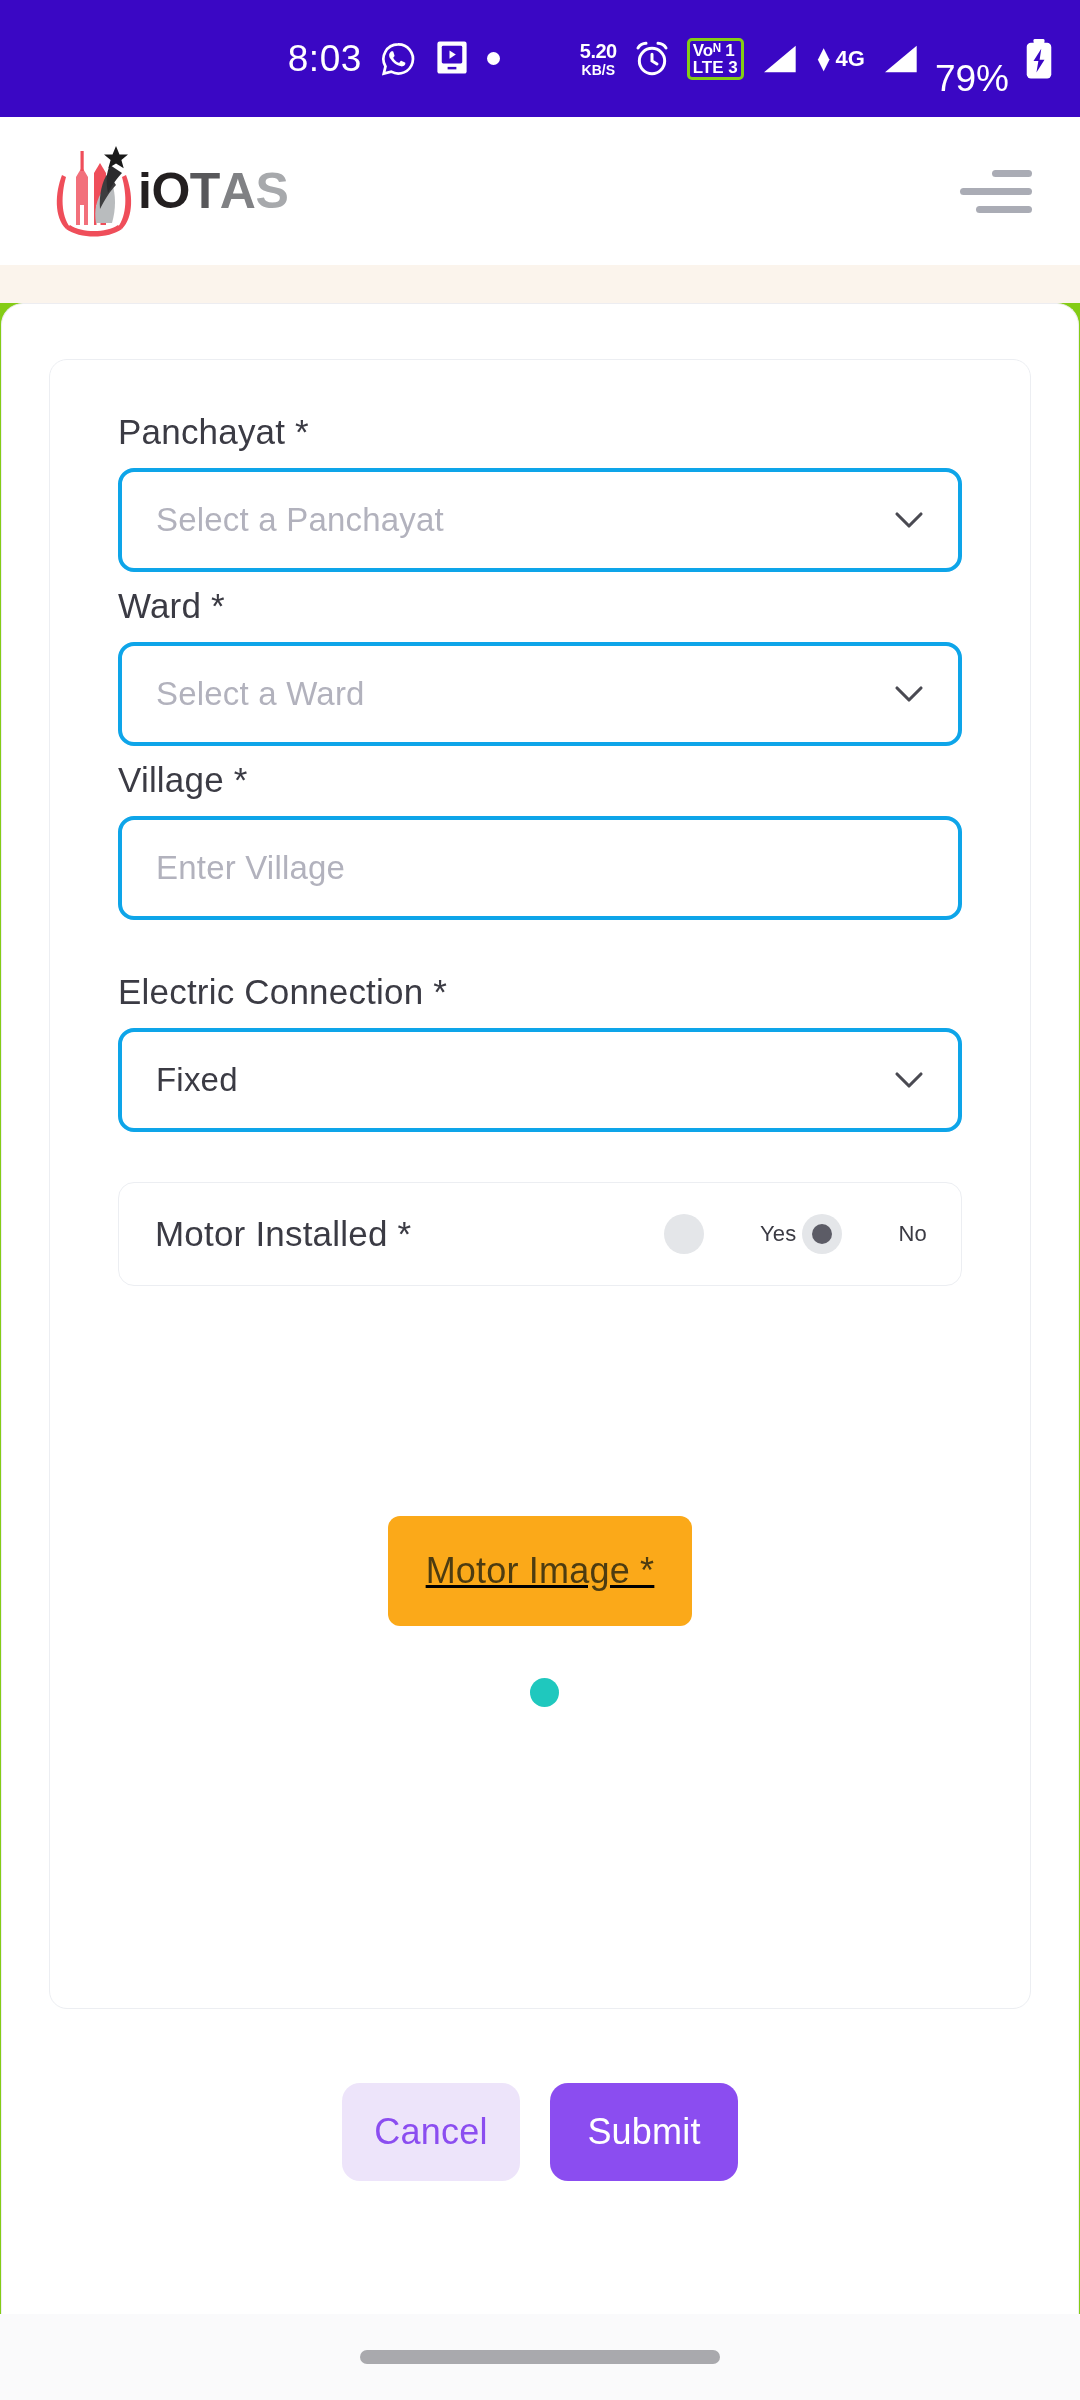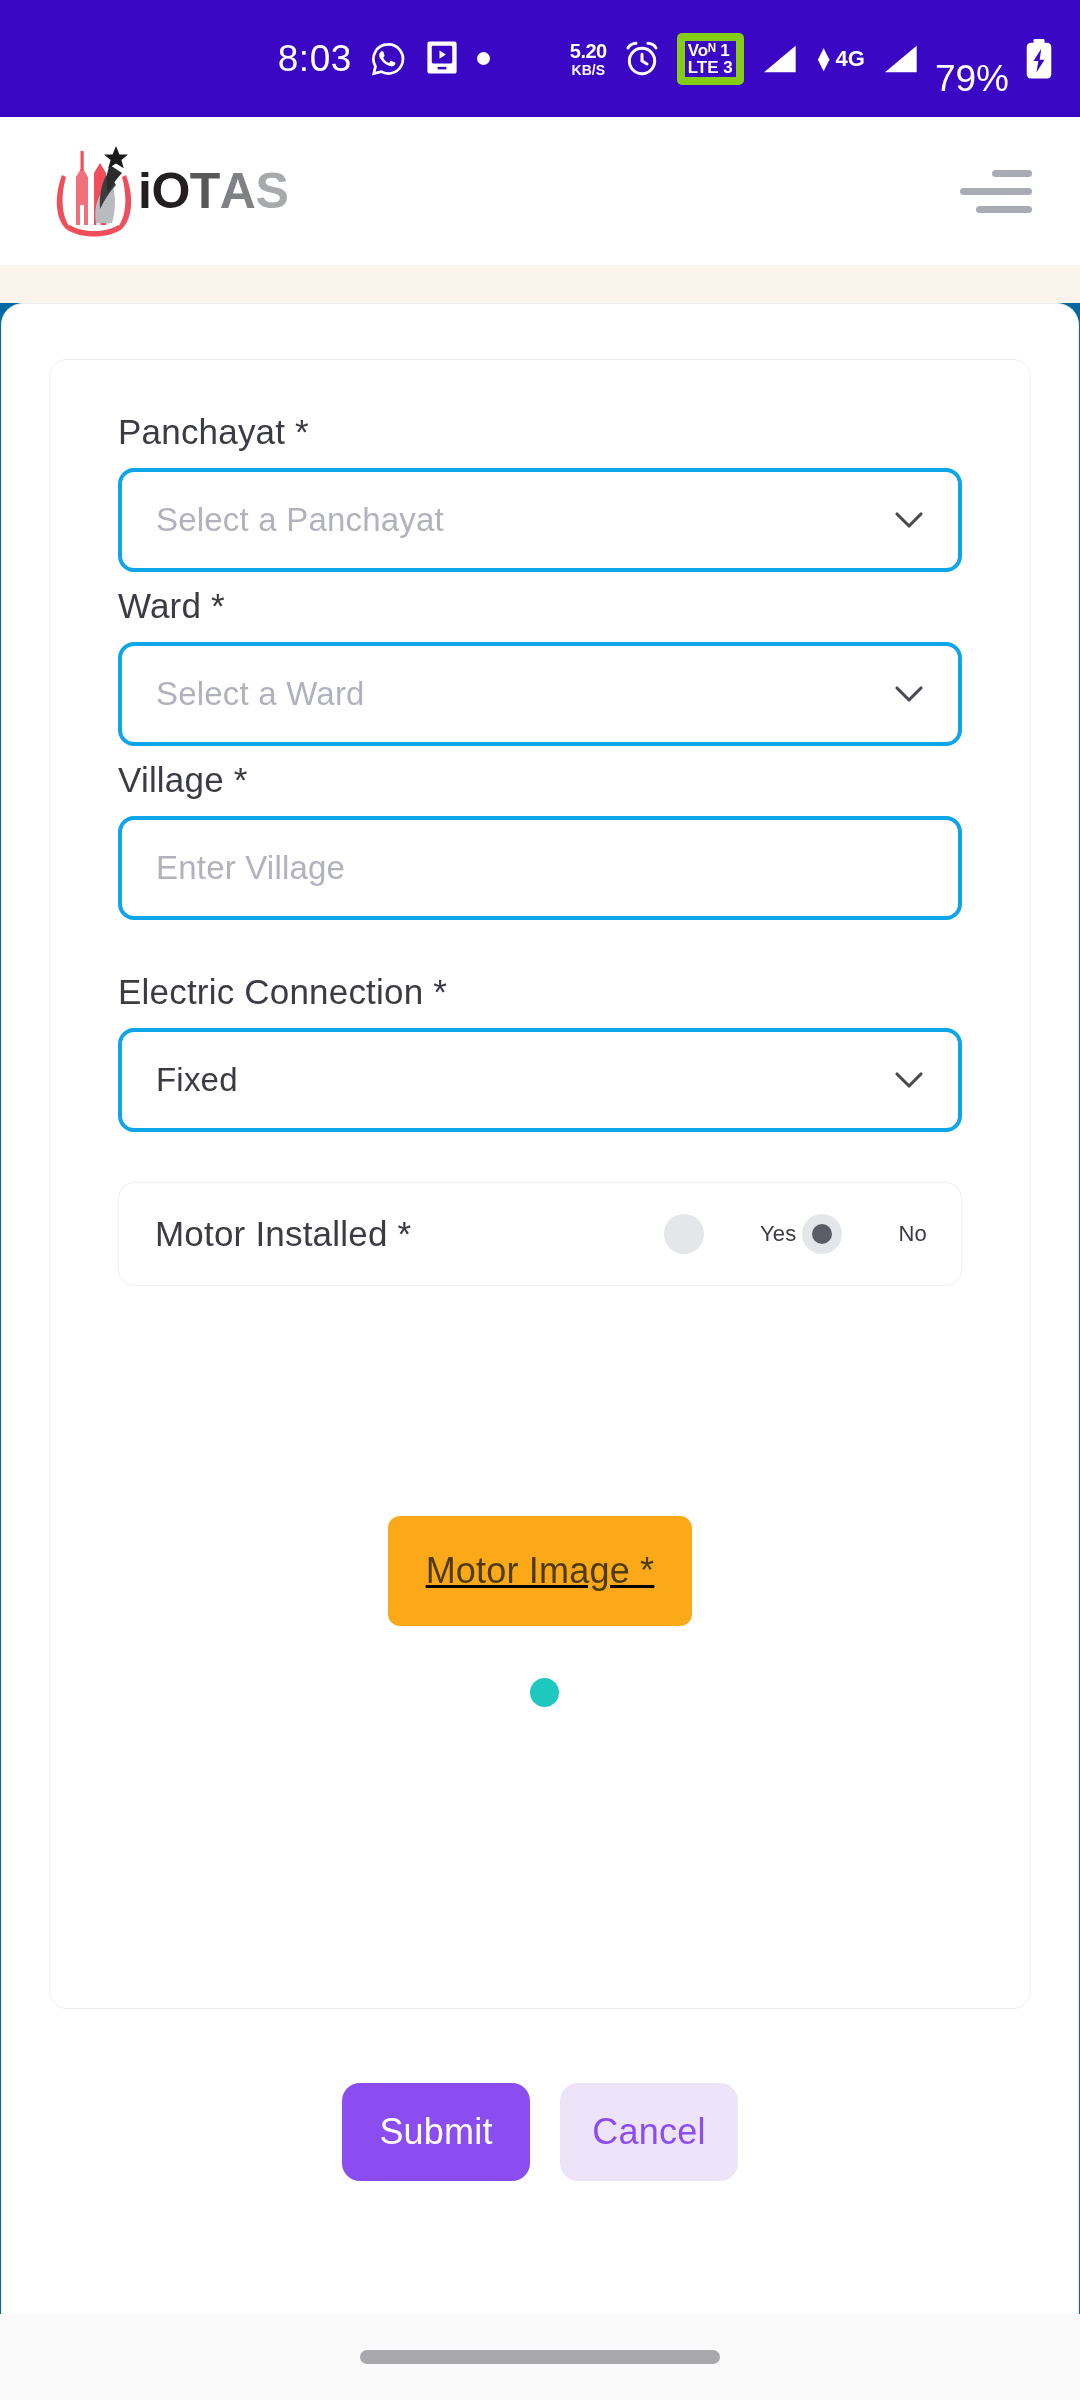--- a/index.html
+++ b/index.html
@@ -10,21 +10,21 @@
     height: 2400px;
     background: #ffffff;
     font-family: "Liberation Sans", sans-serif;
     overflow: hidden;
   }
 
   .phone {
     position: relative;
     width: 1080px;
     height: 2400px;
-    background: #0369a1;
+    background: #84cc16;
     display: flex;
     flex-direction: column;
   }
 
   
   .status-bar {
     height: 117px;
     background: #3A07C4;
     display: flex;
     align-items: center;
@@ -56,21 +56,21 @@
     width: 13px; height: 13px; border-radius: 50%;
     background: #ffffff; display: inline-block;
   }
   .sb-netspeed {
     display: flex; flex-direction: column;
     align-items: center; line-height: 1;
   }
   .sb-netspeed .v { font-size: 20px; font-weight: bold; letter-spacing: -0.5px; }
   .sb-netspeed .u { font-size: 14px; font-weight: bold; margin-top: 2px; }
   .sb-volte {
-    border: 8px solid #84cc16;
+    border: 3px solid #84cc16;
     border-radius: 5px;
     padding: 1px 3px;
     display: flex;
     flex-direction: column;
     line-height: 1;
     font-size: 17px;
     font-weight: bold;
   }
   .sb-volte span { display: block; white-space: nowrap; }
   .sb-4g {
@@ -501,22 +501,22 @@
       <div class="preview-wrap">
         <span class="preview-inner">
           <span class="preview-box"></span>
           <span class="preview-badge"></span>
         </span>
       </div>
 
     </div>
 
     <div class="actions">
+      <button class="btn btn-cancel">Cancel</button>
       <button class="btn btn-submit">Submit</button>
-      <button class="btn btn-cancel">Cancel</button>
     </div>
 
   </div>
 
   <div class="nav-bar">
     <div class="nav-pill"></div>
   </div>
 
 </div>
 

